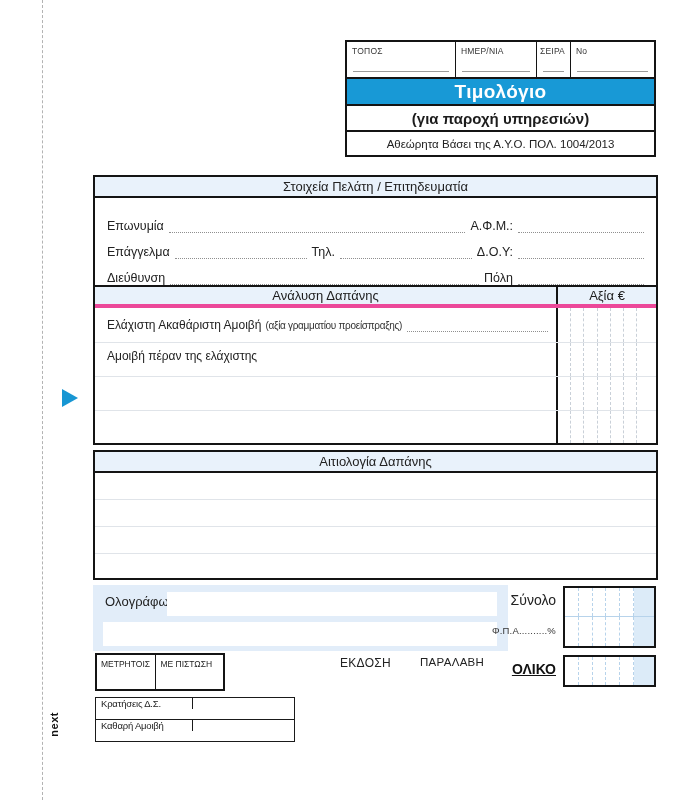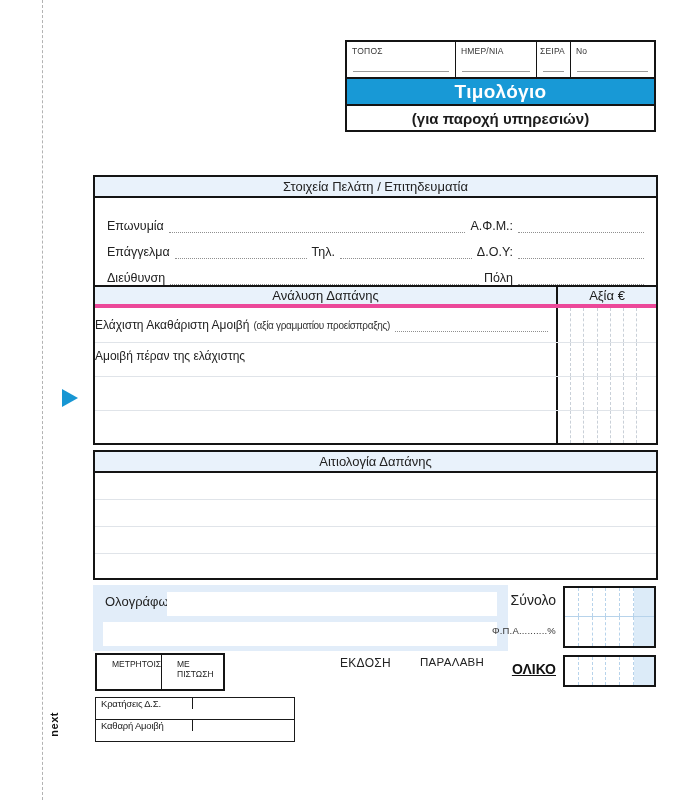--- a/index.html
+++ b/index.html
@@ -44,21 +44,21 @@
   .dotline{border-bottom:1px dotted #8f8f8f;height:13px;margin:0 5px;}
   .fl1{flex:1.45;} .fl2{flex:1;} .flfix{width:126px;margin-right:0;}
   .cust-row .rlab{white-space:nowrap;}
 
   
   .analysis{left:93px;top:285px;width:565px;height:160px;}
   .an-head{display:flex;height:21px;background:#e9f2fb;border-bottom:4px solid #ec4899;box-sizing:border-box;}
   .an-head .left{flex:1;display:flex;align-items:center;justify-content:center;font-size:13px;}
   .an-head .right{width:100px;border-left:2px solid #141414;display:flex;align-items:center;justify-content:center;font-size:13px;box-sizing:border-box;}
   .an-row{display:flex;box-sizing:border-box;}
-  .an-row .cell{flex:1;display:flex;align-items:center;font-size:12px;color:#222;box-sizing:border-box;}
+  .an-row .cell{flex:1;display:flex;align-items:center;font-size:12px;color:#222;box-sizing:border-box;margin-left:12px;}
   .an-row .money{width:100px;border-left:2px solid #141414;box-sizing:border-box;}
   .an-sep{border-bottom:1px solid #e0e4e9;}
   .an-note{font-size:10px;letter-spacing:-0.3px;margin-left:4px;color:#333;}
 
   
   .mgrid{display:flex;width:100%;height:100%;box-sizing:border-box;}
   .mcell{flex:1;border-right:1px dashed #c9d0d8;box-sizing:border-box;}
   .mcell.last{flex:1.55;border-right:none;}
   .mgrid.blue .mcell{border-right-color:#b7d3eb;}
   .mgrid.blue .mcell.last{background:#dcebf8;}
@@ -78,21 +78,21 @@
   .sum-label{position:absolute;left:488px;top:592px;width:68px;text-align:right;font-size:14px;color:#222;}
   .vat-label{position:absolute;left:468px;top:625px;width:88px;text-align:right;font-size:9.5px;color:#333;letter-spacing:.2px;}
   .total-label{position:absolute;left:488px;top:661px;width:68px;text-align:right;font-size:14px;font-weight:bold;color:#111;text-decoration:underline;}
   .sum-box{left:563px;top:586px;width:93px;height:62px;}
   .sum-box .r{height:50%;box-sizing:border-box;}
   .sum-box .r.first{border-bottom:1px solid #b7d3eb;}
   .total-box{left:563px;top:655px;width:93px;height:32px;}
 
   
   .paybox{left:95px;top:653px;width:130px;height:38px;display:flex;}
-  .paycell{flex:1;border-right:1.5px solid #141414;font-size:8.5px;color:#222;padding:4px 0 0 15px;box-sizing:border-box;}
+  .paycell{flex:1;border-right:1.5px solid #141414;font-size:8.5px;color:#222;padding:4px 0 0 4px;box-sizing:border-box;}
   .paycell:last-child{border-right:none;flex:1.15;}
   .issue-label{position:absolute;left:340px;top:656px;font-size:12px;color:#222;letter-spacing:.3px;}
   .receipt-label{position:absolute;left:420px;top:656px;font-size:11.5px;color:#222;letter-spacing:.3px;}
 
   
   .deduct{position:absolute;left:95px;top:697px;width:200px;border:1.5px solid #1a1a1a;box-sizing:border-box;}
   .de-row{display:flex;height:21px;border-bottom:1.5px solid #1a1a1a;flex-direction:column;}
   .de-row:last-child{border-bottom:none;}
   .de-lab{width:97px;border-right:1.5px solid #1a1a1a;font-size:9.5px;color:#222;display:flex;align-items:center;padding-left:5px;box-sizing:border-box;letter-spacing:-0.2px;}
   .de-val{flex:1;}
@@ -123,20 +123,23 @@
       <span class="lbl">No</span>
       <span class="wline"></span>
     </div>
   </div>
   <div class="bx title-bar">
     <span>Τιμολόγιο</span>
   </div>
   <div class="bx subtitle-bar">
     <span>(για παροχή υπηρεσιών)</span>
   </div>
+  <div class="bx note-bar">
+    <span>Αθεώρητα Βάσει της Α.Υ.Ο. ΠΟΛ. 1004/2013</span>
+  </div>
 
   <div class="bx customer">
     <div class="sec-head">
       <span>Στοιχεία Πελάτη / Επιτηδευματία</span>
     </div>
     <div class="cust-body">
       <div class="cust-row">
         <span class="rlab">Επωνυμία</span>
         <span class="dotline fl1"></span>
         <span class="rlab">Α.Φ.Μ.:</span>

